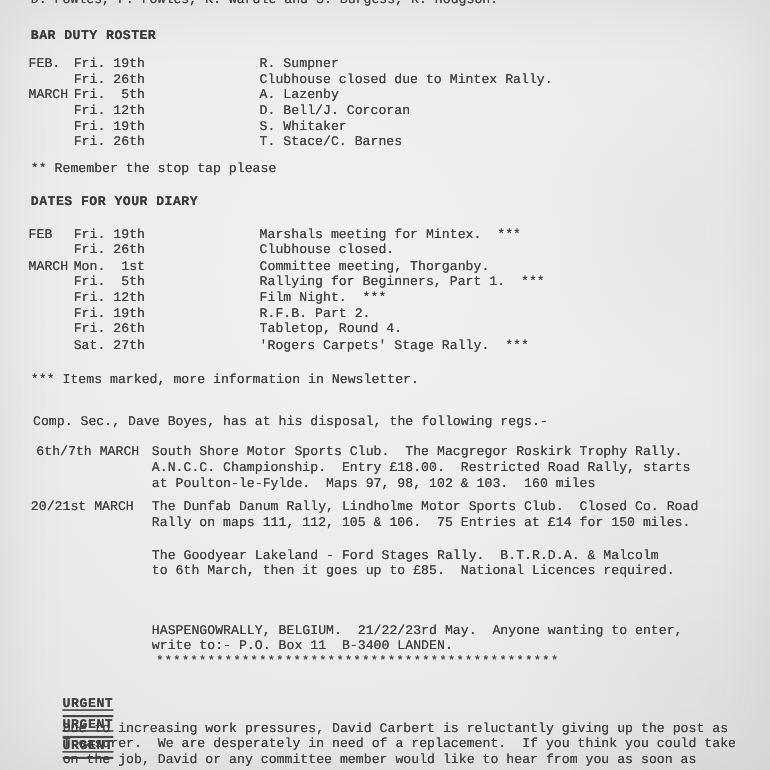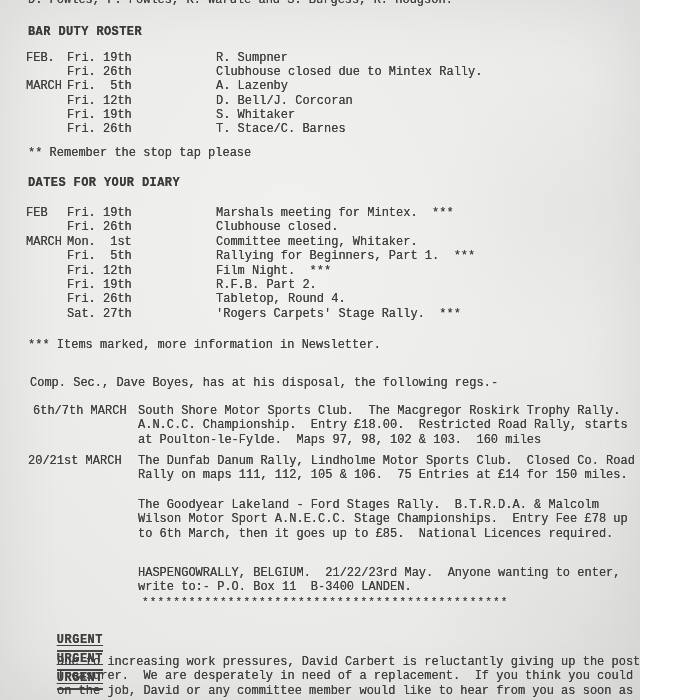--- a/index.html
+++ b/index.html
@@ -1,18 +1,18 @@
 <!DOCTYPE html>
 <html><head>
 <meta charset="utf-8">
 <style>
   html,body{margin:0;padding:0;}
   .page{
     position:relative;
-    width:640px;height:700px;
+    width:700px;height:700px;
     overflow:hidden;
     background:radial-gradient(ellipse at 45% 35%, #f1f1f0 0%, #ebebea 55%, #e3e3e2 100%);
     box-shadow: inset 0 0 70px rgba(0,0,0,0.07);
     font-family:"Liberation Mono","DejaVu Sans Mono",monospace;
     font-size:12px;
     color:#3f3f3f;
     text-shadow:0 0 0.6px rgba(55,55,55,0.85);
   }
   .page::before{
     content:"";position:absolute;inset:0;pointer-events:none;
@@ -25,21 +25,21 @@
   .heading{
     text-underline-offset:3px;
     text-decoration-thickness:1.2px;
     letter-spacing:0.4px;
     font-weight:bold;
     color:#3a3a3a;
   }
   .row span{position:absolute;white-space:pre;}
   .col-month{left:26px;}
   .col-day{left:67px;}
-  .col-entry{left:216px;}
+  .col-entry{left:236px;}
   .regs-date{position:absolute;white-space:pre;}
   .regs-lines{position:absolute;left:138px;top:0;}
   .regs-lines div{white-space:pre;line-height:14.4px;}
   .line-block div{white-space:pre;line-height:14.4px;padding-left:32px;}
   .urgent-word{
     display:inline-block;
     margin-right:24px;
     padding-bottom:3px;
     border-bottom:2px solid #474747;
     font-weight:bold;
@@ -98,21 +98,21 @@
     <span class="col-entry">Marshals meeting for Mintex.  ***</span>
   </div>
   <div class="row" style="position:absolute;top:220px;left:0;width:700px;">
     <span class="col-month"></span>
     <span class="col-day">Fri. 26th</span>
     <span class="col-entry">Clubhouse closed.</span>
   </div>
   <div class="row" style="position:absolute;top:235px;left:0;width:700px;">
     <span class="col-month">MARCH</span>
     <span class="col-day">Mon.  1st</span>
-    <span class="col-entry">Committee meeting, Whitaker.</span>
+    <span class="col-entry">Committee meeting, Thorganby.</span>
   </div>
   <div class="row" style="position:absolute;top:249px;left:0;width:700px;">
     <span class="col-month"></span>
     <span class="col-day">Fri.  5th</span>
     <span class="col-entry">Rallying for Beginners, Part 1.  ***</span>
   </div>
   <div class="row" style="position:absolute;top:264px;left:0;width:700px;">
     <span class="col-month"></span>
     <span class="col-day">Fri. 12th</span>
     <span class="col-entry">Film Night.  ***</span>
@@ -150,21 +150,20 @@
     <span class="regs-date" style="left:28px;">20/21st MARCH</span>
     <div class="regs-lines">
       <div>The Dunfab Danum Rally, Lindholme Motor Sports Club.  Closed Co. Road</div>
       <div>Rally on maps 111, 112, 105 &amp; 106.  75 Entries at £14 for 150 miles.</div>
     </div>
   </div>
 
   <div style="position:absolute;top:498px;left:0;width:700px;">
     <div class="regs-lines">
       <div>The Goodyear Lakeland - Ford Stages Rally.  B.T.R.D.A. &amp; Malcolm</div>
-      <div>Wilson Motor Sport A.N.E.C.C. Stage Championships.  Entry Fee £78 up</div>
       <div>to 6th March, then it goes up to £85.  National Licences required.</div>
     </div>
   </div>
 
   <div style="position:absolute;top:566px;left:0;width:700px;">
     <div class="regs-lines">
       <div>HASPENGOWRALLY, BELGIUM.  21/22/23rd May.  Anyone wanting to enter,</div>
       <div>write to:- P.O. Box 11  B-3400 LANDEN.</div>
     </div>
   </div>

